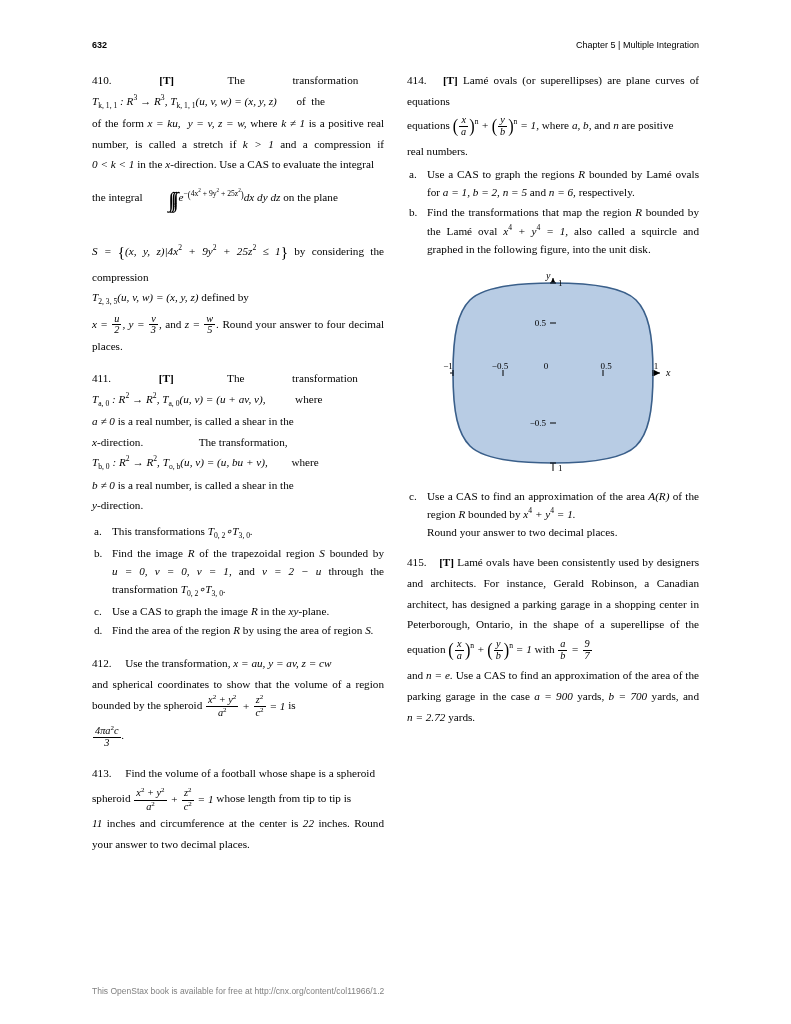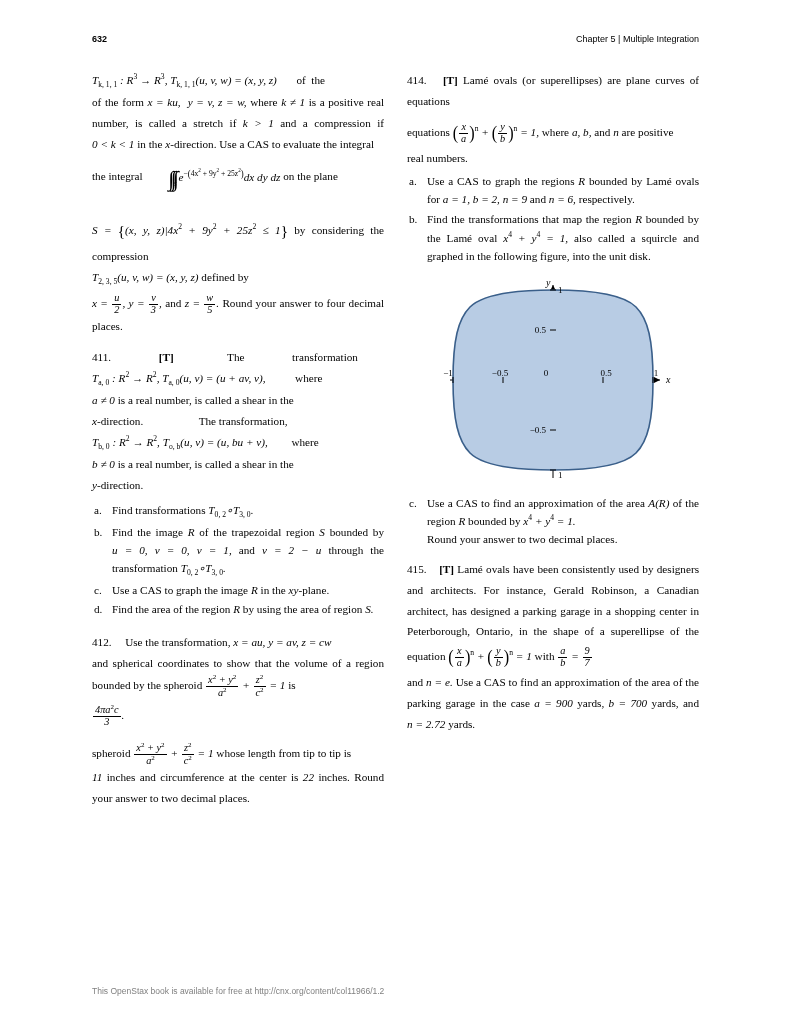--- a/index.html
+++ b/index.html
@@ -16,21 +16,21 @@
     overflow: hidden;
   }
   .page {
     position: relative;
     width: 791px;
     height: 1024px;
     box-sizing: border-box;
   }
   .header {
     position: absolute;
-    top: 34px;
+    top: 40px;
     left: 92px;
     right: 92px;
     display: flex;
     justify-content: space-between;
     align-items: baseline;
     font-family: "Liberation Sans", sans-serif;
   }
   .header .pagenum {
     font-size: 9px;
     font-weight: bold;
@@ -159,20 +159,29 @@
   <div class="header">
     <div class="pagenum">632</div>
     <div class="chapter">Chapter 5 | Multiple Integration</div>
   </div>
 
   <div class="columns">
 
     <div class="col">
 
       <div class="ex">
+        <p class="tightline" style="text-align:justify;">
+          <span class="ex-num">410.</span>
+          <span style="display:inline-block;width:42px;"></span>
+          <span class="bold">[T]</span>
+          <span style="display:inline-block;width:48px;"></span>
+          <span>The</span>
+          <span style="display:inline-block;width:42px;"></span>
+          <span>transformation</span>
+        </p>
         <p class="tightline">
           <span class="math">T<sub>k, 1, 1</sub> : R<sup>3</sup> → R<sup>3</sup>, T<sub>k, 1, 1</sub>(u, v, w) = (x, y, z)</span>
           <span style="display:inline-block;width:14px;"></span>
           <span>of&nbsp;&nbsp;the</span>
         </p>
         <p class="tightline">
           <span>of the form</span>
           <span class="math">x = ku,&nbsp;&nbsp;y = v, z = w,</span>
           <span>where</span>
           <span class="math">k ≠ 1</span>
@@ -239,21 +248,21 @@
           <span class="math">b ≠ 0</span>
           <span>is a real number, is called a shear in the</span>
         </p>
         <p class="tightline">
           <span class="math">y<span class="mathup">-direction.</span></span>
         </p>
 
         <ul class="sublist" style="margin-top:6px;">
           <li>
             <span class="marker">a.</span>
-            <span>Find transformations</span>
+            <span>This transformations</span>
             <span class="math">T<sub>0, 2</sub>∘T<sub>3, 0</sub>.</span>
           </li>
           <li>
             <span class="marker">b.</span>
             <span>Find the image</span>
             <span class="math">R</span>
             <span>of the trapezoidal region</span>
             <span class="math">S</span>
             <span>bounded by</span>
             <span class="math">u = 0, v = 0, v = 1,</span>
@@ -290,20 +299,25 @@
           <span>and spherical coordinates to show that the volume of a region bounded by the spheroid</span>
           <span class="math"><span class="frac"><span class="num">x<sup>2</sup> + y<sup>2</sup></span><span class="den">a<sup>2</sup></span></span> + <span class="frac"><span class="num">z<sup>2</sup></span><span class="den">c<sup>2</sup></span></span> = 1</span>
           <span>is</span>
         </p>
         <p class="tightline" style="margin-top:5px;">
           <span class="math"><span class="frac"><span class="num">4πa<sup>2</sup>c</span><span class="den">3</span></span>.</span>
         </p>
       </div>
 
       <div class="ex" style="margin-top:14px;">
+        <p class="tightline">
+          <span class="ex-num">413.</span>
+          <span style="display:inline-block;width:8px;"></span>
+          <span>Find the volume of a football whose shape is a spheroid</span>
+        </p>
         <p class="tightline" style="margin-top:4px;">
           <span>spheroid</span>
           <span class="math"><span class="frac"><span class="num">x<sup>2</sup> + y<sup>2</sup></span><span class="den">a<sup>2</sup></span></span> + <span class="frac"><span class="num">z<sup>2</sup></span><span class="den">c<sup>2</sup></span></span> = 1</span>
           <span>whose length from tip to tip is</span>
         </p>
         <p class="tightline" style="">
           <span class="math">11</span>
           <span>inches and circumference at the center is</span>
           <span class="math">22</span>
           <span>inches. Round your answer to two decimal places.</span>
@@ -314,40 +328,40 @@
 
     <div class="col">
 
       <div class="ex">
         <p class="tightline">
           <span class="ex-num">414.</span>
           <span style="display:inline-block;width:6px;"></span>
           <span class="bold">[T]</span>
           <span>Lamé ovals (or superellipses) are plane curves of equations</span>
         </p>
-        <p class="tightline" style="margin-top:7px;">
+        <p class="tightline" style="margin-top:0;">
           <span>equations</span>
           <span class="math"><span class="paren-big">(</span><span class="frac"><span class="num">x</span><span class="den">a</span></span><span class="paren-big">)</span><sup>n</sup> + <span class="paren-big">(</span><span class="frac"><span class="num">y</span><span class="den">b</span></span><span class="paren-big">)</span><sup>n</sup> = 1,</span>
           <span>where</span>
           <span class="math">a, b,</span>
           <span>and</span>
           <span class="math">n</span>
           <span>are positive</span>
         </p>
         <p class="tightline">
           <span>real numbers.</span>
         </p>
 
         <ul class="sublist" style="margin-top:3px;">
           <li>
             <span class="marker">a.</span>
             <span>Use a CAS to graph the regions</span>
             <span class="math">R</span>
             <span>bounded by Lamé ovals for</span>
-            <span class="math">a = 1, b = 2, n = 9</span>
+            <span class="math">a = 1, b = 2, n = 5</span>
             <span>and</span>
             <span class="math">n = 6,</span>
             <span>respectively.</span>
           </li>
           <li style="margin-top:2px;">
             <span class="marker">b.</span>
             <span>Find the transformations that map the region</span>
             <span class="math">R</span>
             <span>bounded by the Lamé oval</span>
             <span class="math">x<sup>4</sup> + y<sup>4</sup> = 1,</span>

